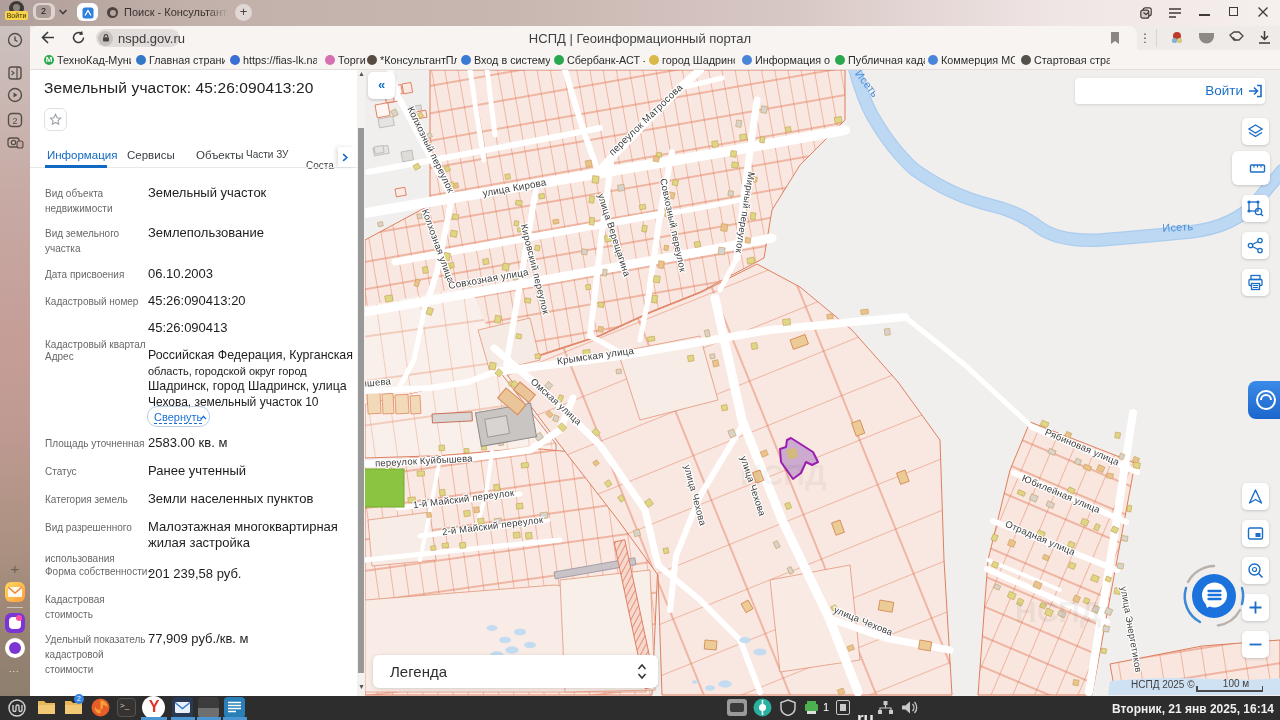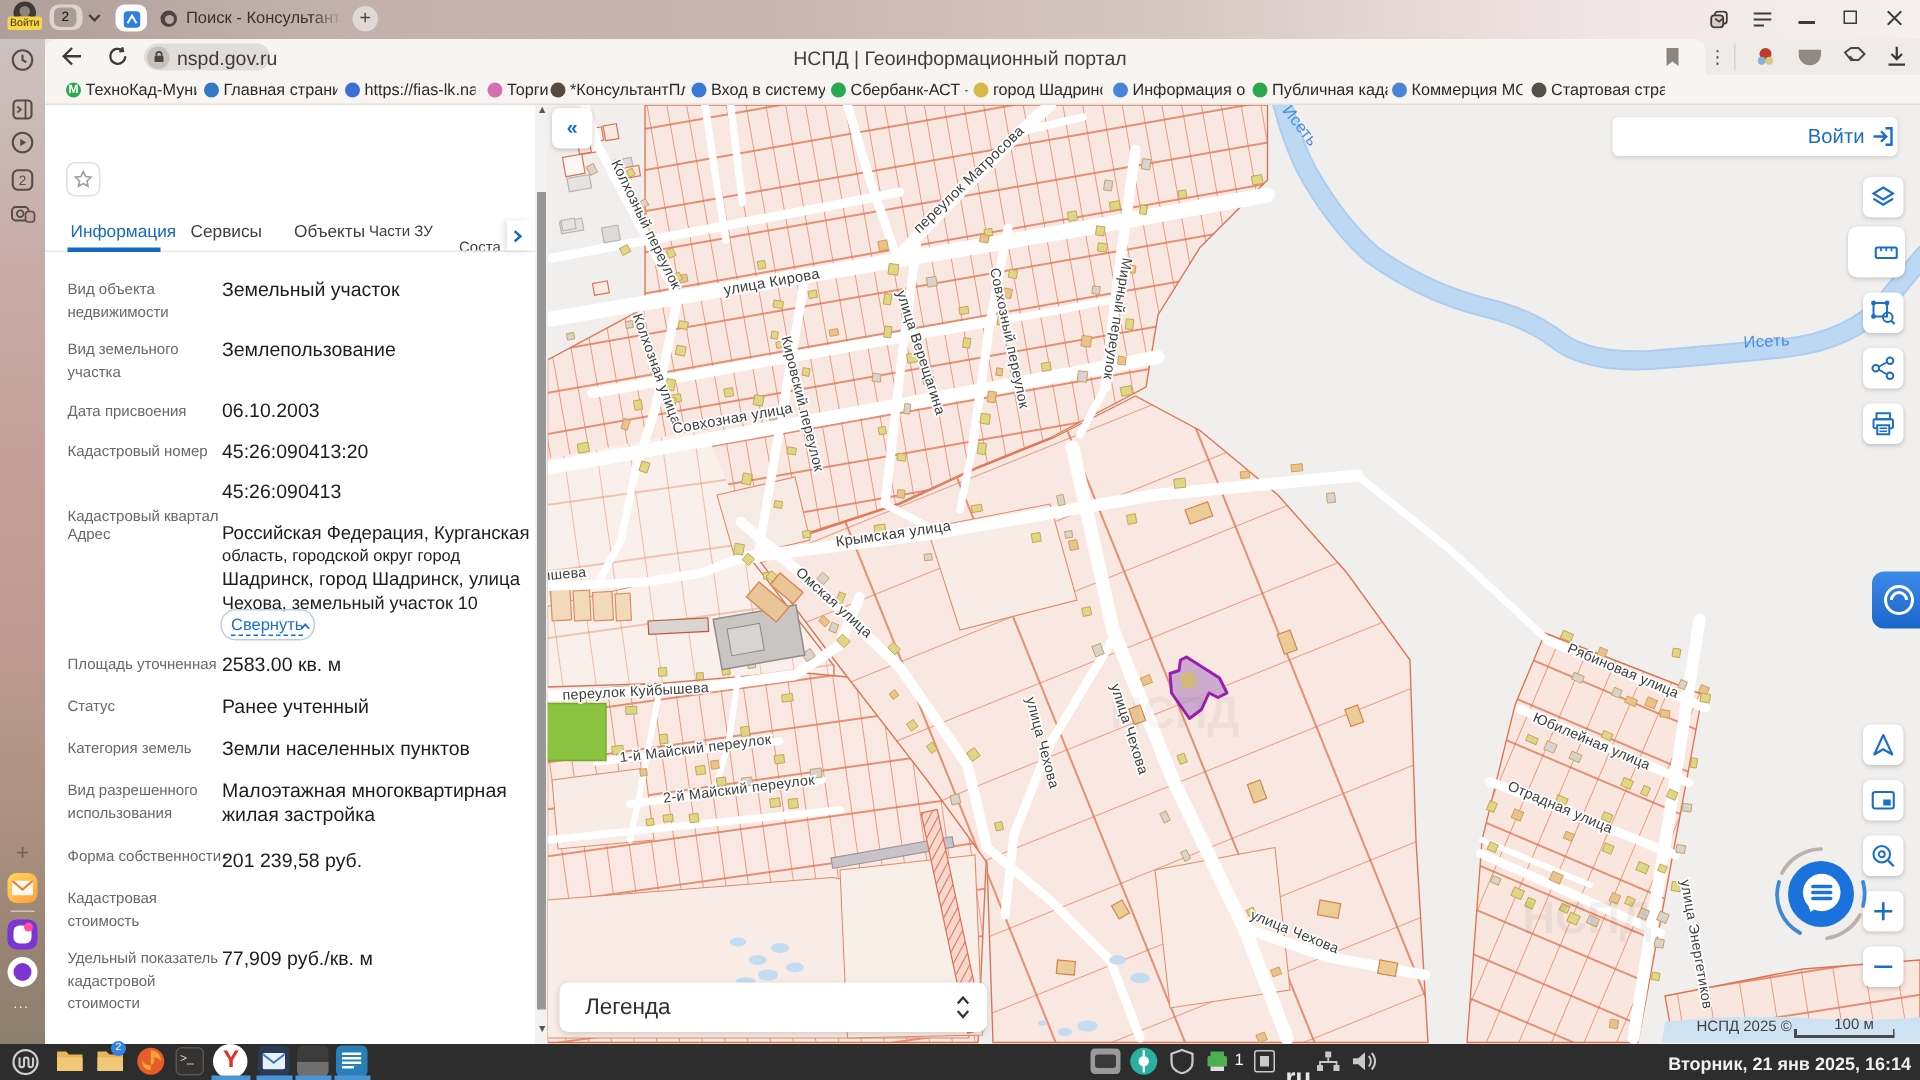--- a/index.html
+++ b/index.html
@@ -161,20 +161,21 @@
       </svg>
  <div class="abs" style="left:7px;top:581px;width:16px;height:1px;background:rgba(255,255,255,.5)"></div>
  <div class="abs" style="left:5px;top:587px;width:20px;height:20px;border-radius:6px;background:#7b35d4"></div>
  <div class="abs" style="left:9px;top:591px;width:12px;height:12px;border-radius:4px;background:#fff"></div>
  <div class="abs" style="left:16px;top:589px;width:6px;height:6px;border-radius:50%;background:#ff4da0"></div>
  <div class="abs" style="left:5px;top:612px;width:20px;height:20px;border-radius:50%;background:#fff"></div>
  <div class="abs" style="left:9px;top:616px;width:12px;height:12px;border-radius:50%;background:#7b35d4"></div>
  <div class="abs" style="left:9px;top:641px;width:16px;height:6px;color:#f0ebe8;font-size:9px;letter-spacing:1px;line-height:4px">...</div>
 </div>
     <div id="panel"></div>
+<div class="abs" style="left:44px;top:79px;font-size:15.5px;font-weight:500;color:#222;letter-spacing:0.1px">Земельный участок: 45:26:090413:20</div>
 <div class="abs" style="left:44px;top:108px;width:23px;height:23px;border:1px solid #e0e0e0;border-radius:6px"></div>
 <svg class="abs" style="left:49px;top:113px" width="13" height="13" viewBox="0 0 24 24">
       <path d="M12 2.5 l2.9 6.2 6.6 .8 -4.9 4.6 1.3 6.6 -5.9 -3.3 -5.9 3.3 1.3 -6.6 -4.9 -4.6 6.6 -.8 z" fill="none" stroke="#9aa0a6" stroke-width="2"></path>
     </svg>
 <div class="abs" style="left:47px;top:149px;font-size:11.5px;color:#1269c4">Информация</div>
 <div class="abs" style="left:127px;top:149px;font-size:11.5px;color:#3c4043">Сервисы</div>
 <div class="abs" style="left:196px;top:149px;font-size:11.5px;color:#3c4043">Объекты</div>
 <div class="abs" style="left:246px;top:149px;font-size:10px;color:#3c4043">Части ЗУ</div>
 <div class="abs" style="left:306px;top:160px;font-size:10px;color:#3c4043">Соста</div>
 <div class="abs" style="left:30px;top:167px;width:327px;height:1px;background:#e8e8e8"></div>
@@ -200,21 +201,21 @@
 <div class="val" style="top:363.5px;font-size:11px;">область, городской округ город</div>
 <div class="val" style="top:379.0px;font-size:12.4px;">Шадринск, город Шадринск, улица</div>
 <div class="val" style="top:394.5px;font-size:12px;">Чехова, земельный участок 10</div>
 <div class="lbl" style="top:436px">Площадь уточненная</div>
 <div class="val" style="top:435.0px;">2583.00 кв. м</div>
 <div class="lbl" style="top:464px">Статус</div>
 <div class="val" style="top:463.0px;">Ранее учтенный</div>
 <div class="lbl" style="top:492px">Категория земель</div>
 <div class="val" style="top:491.0px;">Земли населенных пунктов</div>
 <div class="lbl" style="top:520px">Вид разрешенного</div>
-<div class="lbl" style="top:535px">использования</div>
+<div class="lbl" style="top:551px">использования</div>
 <div class="val" style="top:519.0px;">Малоэтажная многоквартирная</div>
 <div class="val" style="top:534.5px;">жилая застройка</div>
 <div class="lbl" style="top:564px">Форма собственности</div>
 <div class="val" style="top:563.0px;">-</div>
 <div class="lbl" style="top:592px">Кадастровая</div>
 <div class="lbl" style="top:607px">стоимость</div>
 <div class="val" style="top:566px;">201 239,58 руб.</div>
 <div class="lbl" style="top:632px">Удельный показатель</div>
 <div class="lbl" style="top:647px">кадастровой</div>
 <div class="lbl" style="top:662px">стоимости</div>

